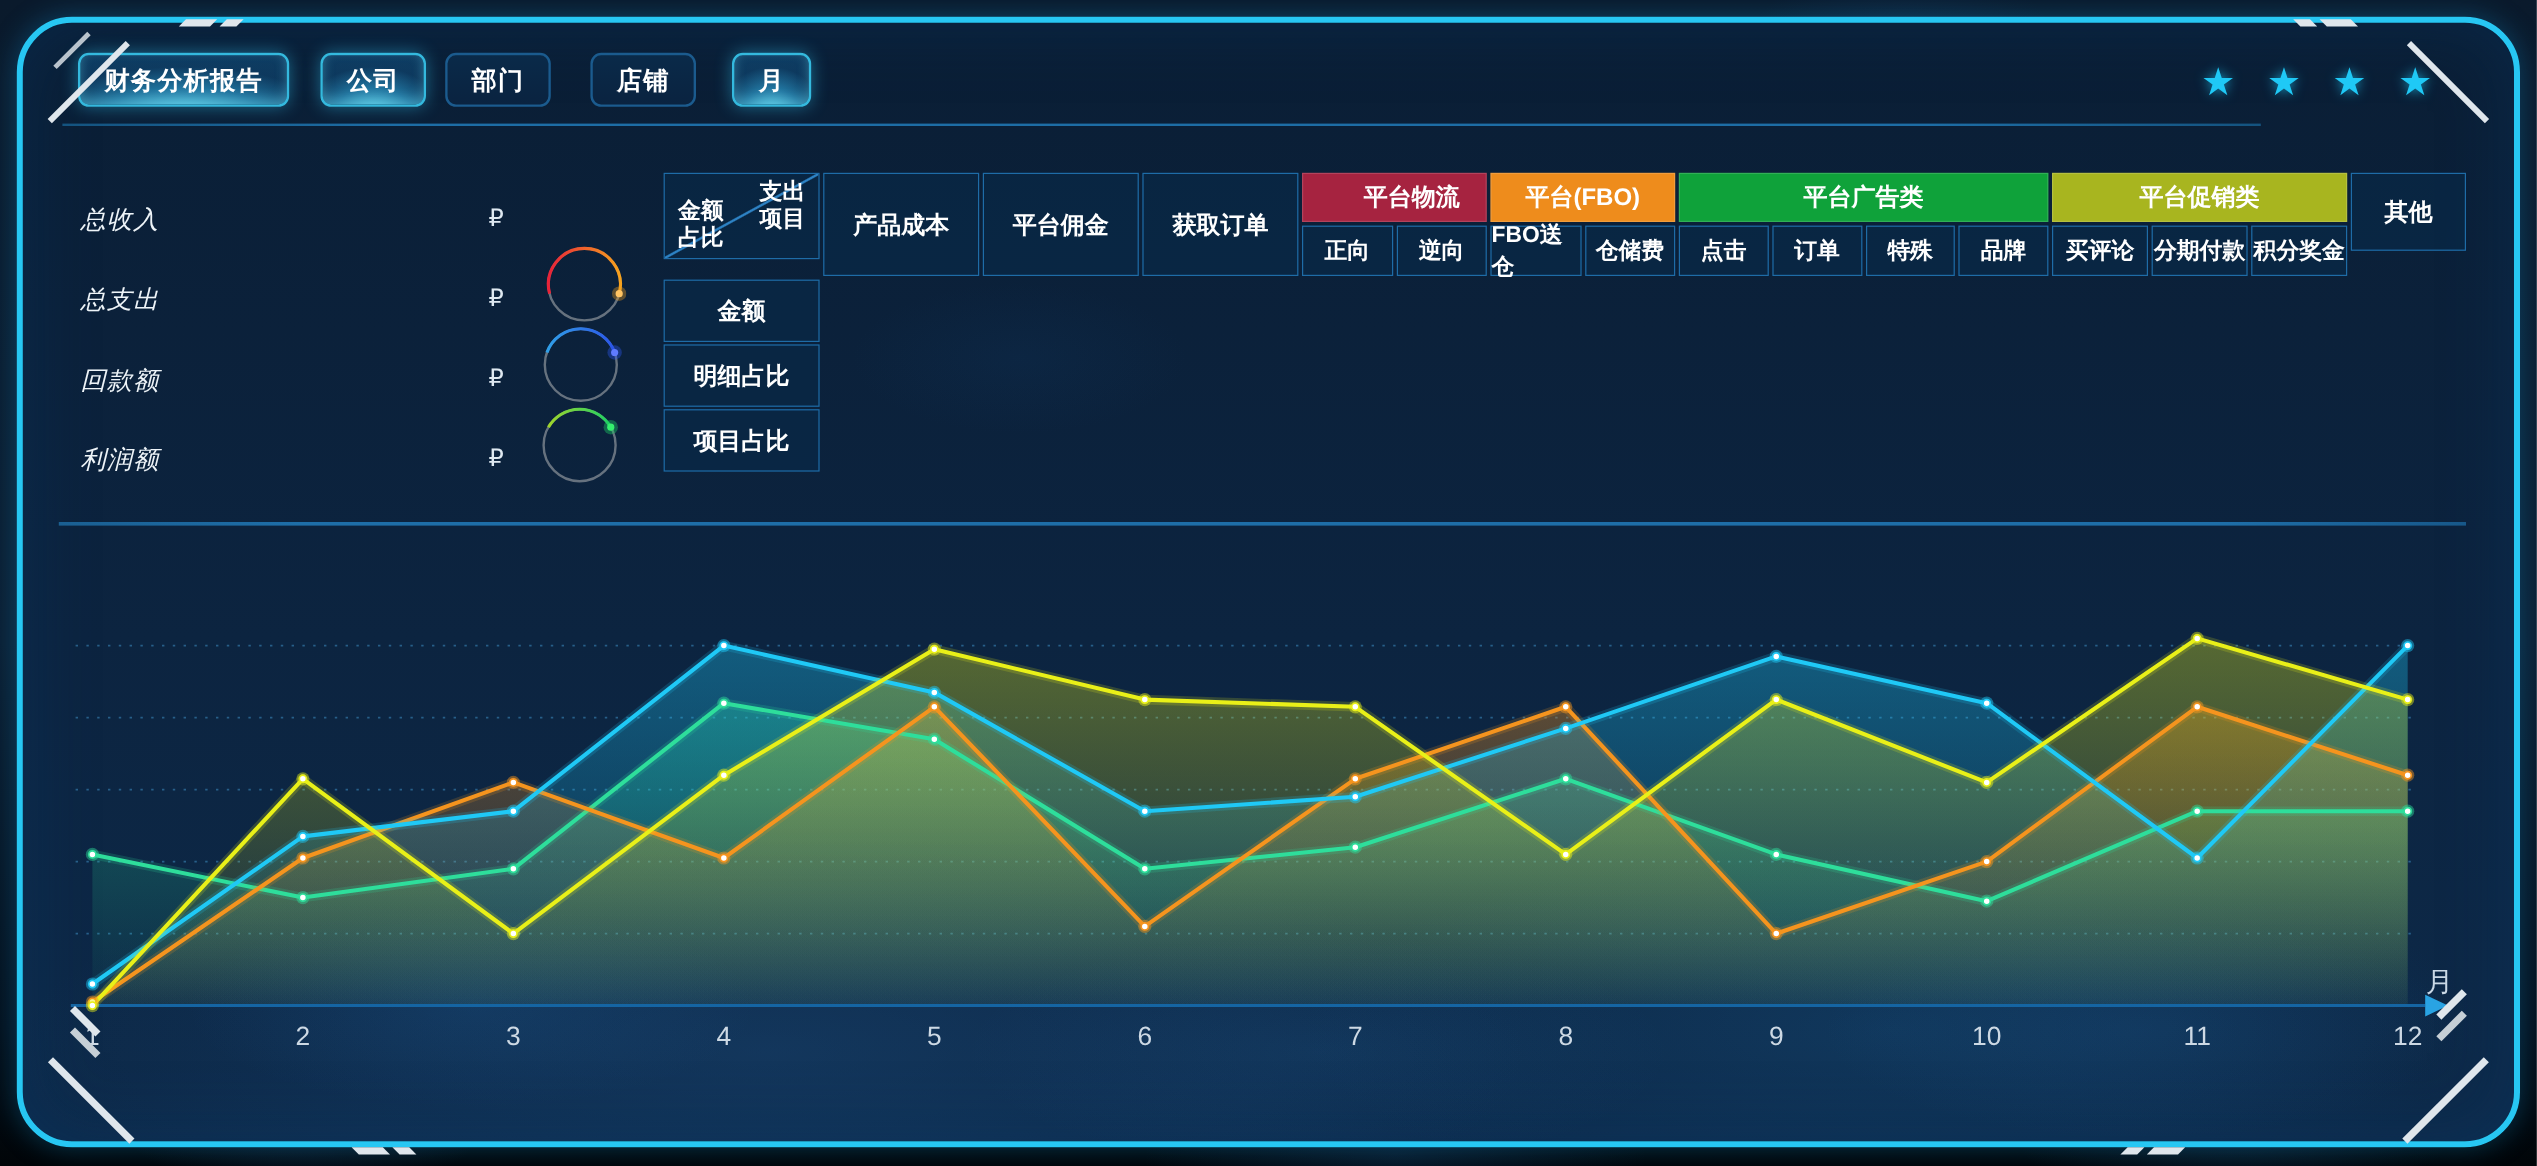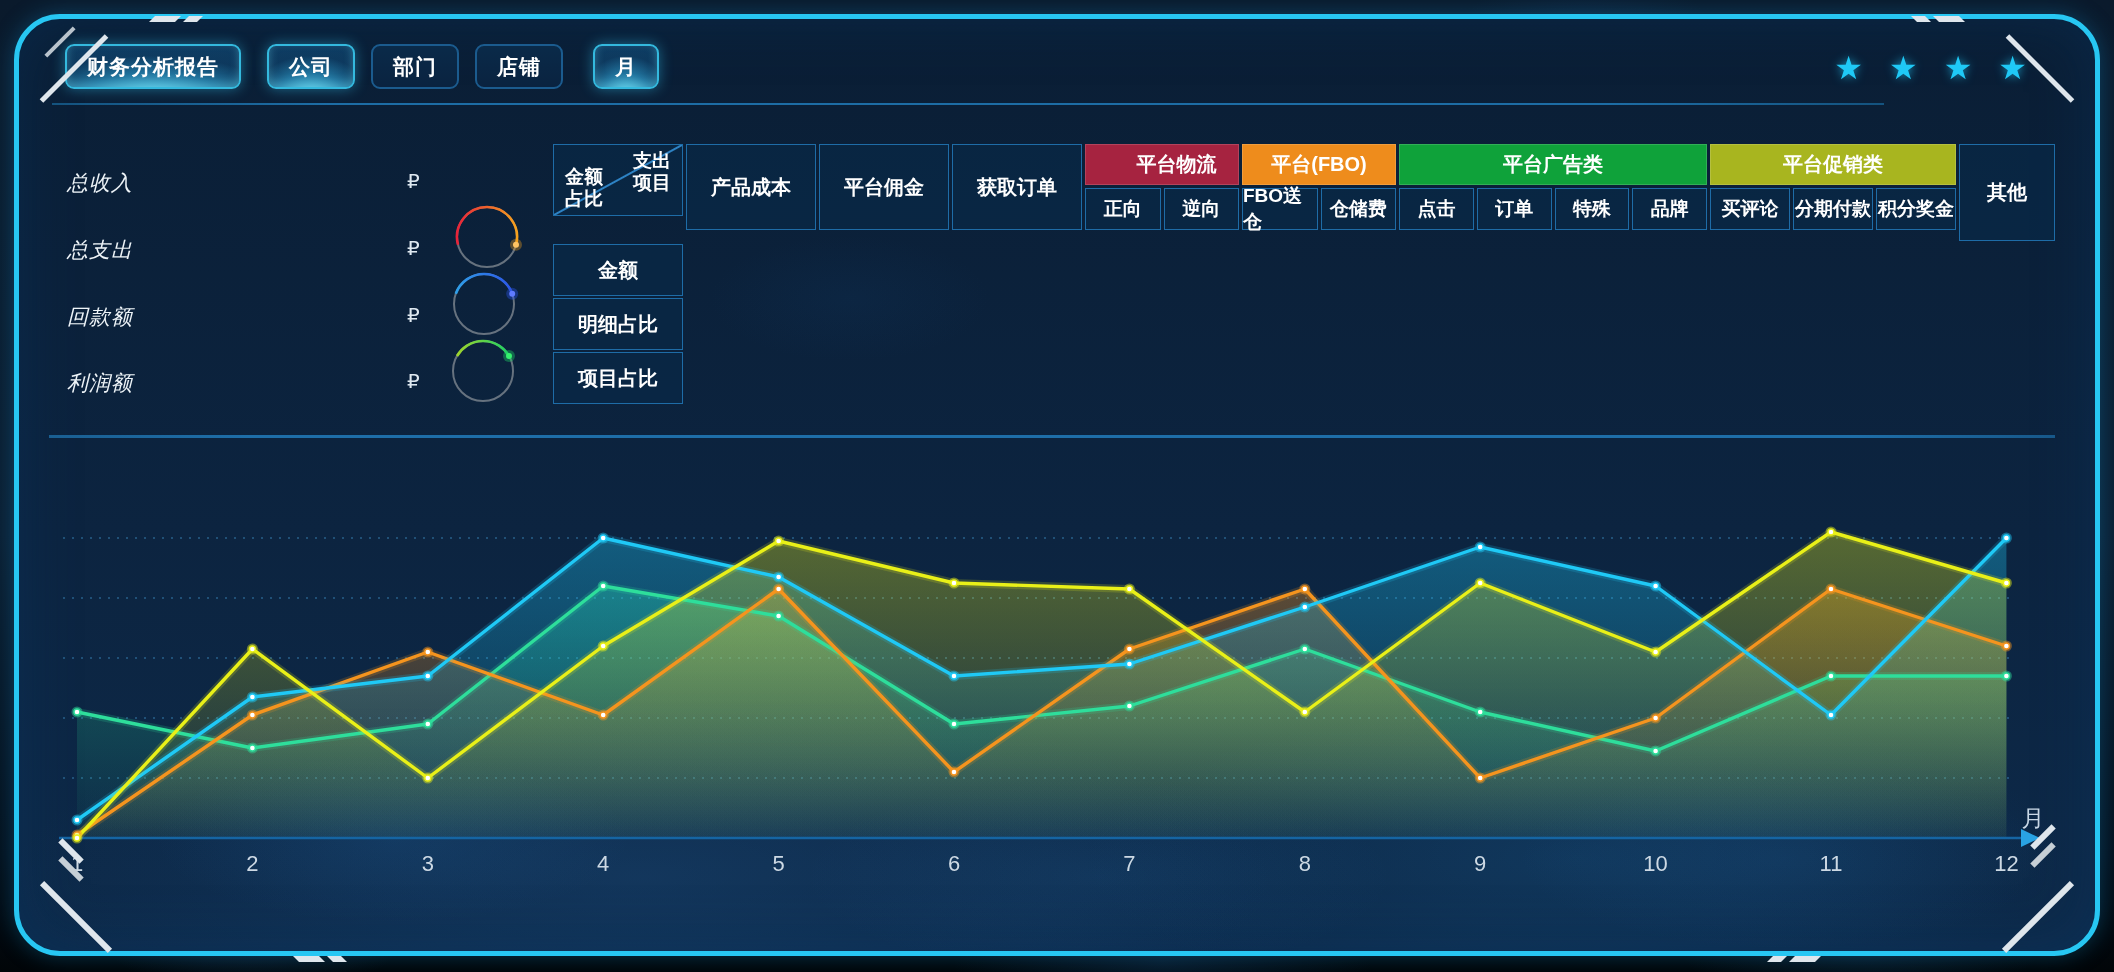--- a/index.html
+++ b/index.html
@@ -64,21 +64,21 @@
     background:
       radial-gradient(90% 130% at 50% 125%, rgba(110,230,255,.95) 0%, rgba(50,170,220,.55) 45%, rgba(15,70,115,.25) 78%),
       linear-gradient(180deg,#0e3a5e,#0b2d4d);
     box-shadow:0 0 14px rgba(50,200,245,.45), inset 0 -4px 10px rgba(120,235,255,.35);
   }
   .btn.inactive{
     border:2px solid #1b5b8e; background:linear-gradient(180deg,#0a2a49,#0a2340);
     box-shadow:none; font-weight:600;
   }
   .btn.title{min-width:132px; margin-right:26px;}
-  .gap-s{margin-right:16px;} .gap-m{margin-right:16px;} .gap-l{margin-right:30px;}
+  .gap-s{margin-right:16px;} .gap-m{margin-right:16px;} .gap-l{margin-right:30px;margin-left:17px;}
   .stars{position:absolute; right:68px; top:30px; display:flex; gap:26px; z-index:5;}
   .stars span{font-size:32px; color:#1fc9f6; text-shadow:0 0 10px rgba(30,200,246,.7); cursor:pointer;}
   .divider1{position:absolute; left:33px; top:84px; width:1832px; height:2px;
     background:linear-gradient(90deg,#14537f,#1d6da5 15%,#1d6da5 85%,#14537f);}
   .divider2{position:absolute; left:30px; top:416px; width:2006px; height:3px;
     background:linear-gradient(90deg,#1a5f92,#1e6ea8 10%,#1e6ea8 90%,#17588a);}
   
   .stat-label{position:absolute; left:48px; font-size:21px; color:#eef4f8; letter-spacing:1px;font-style:italic;}
   .stat-cur{position:absolute; left:388px; font-size:20px; color:#dfe9f1;}
   .ring{position:absolute; width:70px; height:70px;}
@@ -98,21 +98,21 @@
   .corner .bl{position:absolute; left:7px; bottom:5px; width:46px; line-height:1.15; text-align:center; font-size:19px;}
   .simple{width:130px; height:86px;}
   .grp{display:flex; flex-direction:column; gap:3px;}
   .g-head{height:41px; display:flex; align-items:center; justify-content:center;
     font-size:20px; font-weight:bold; color:#fff; border:1px solid rgba(255,255,255,.15);}
   .g-red{background:#a62340;padding-left:29px;} .g-orange{background:#ee8c1c; color:#fff;}
   .g-green{background:#0fa23a;} .g-olive{background:#a8b51f;}
   .g-subs{display:flex; gap:3px;}
   .sub{height:42px; flex:1; font-size:19px;}
   .w-154{width:154px;} .w-308{width:308px;} .w-246{width:246px;}
-  .other{width:96px; height:97px;text-align:right;}
+  .other{width:96px; height:65px;text-align:right;}
   .t-rows{display:flex; flex-direction:column; gap:2px; margin-top:3px; width:130px;}
   .rowlabel{height:52px; cursor:pointer;}
   
   .chart-wrap{position:absolute; left:0px; top:459px; width:2040px; height:436px;}
 </style>
 </head>
 <body>
 
 <div class="bg-tex"></div>
 

